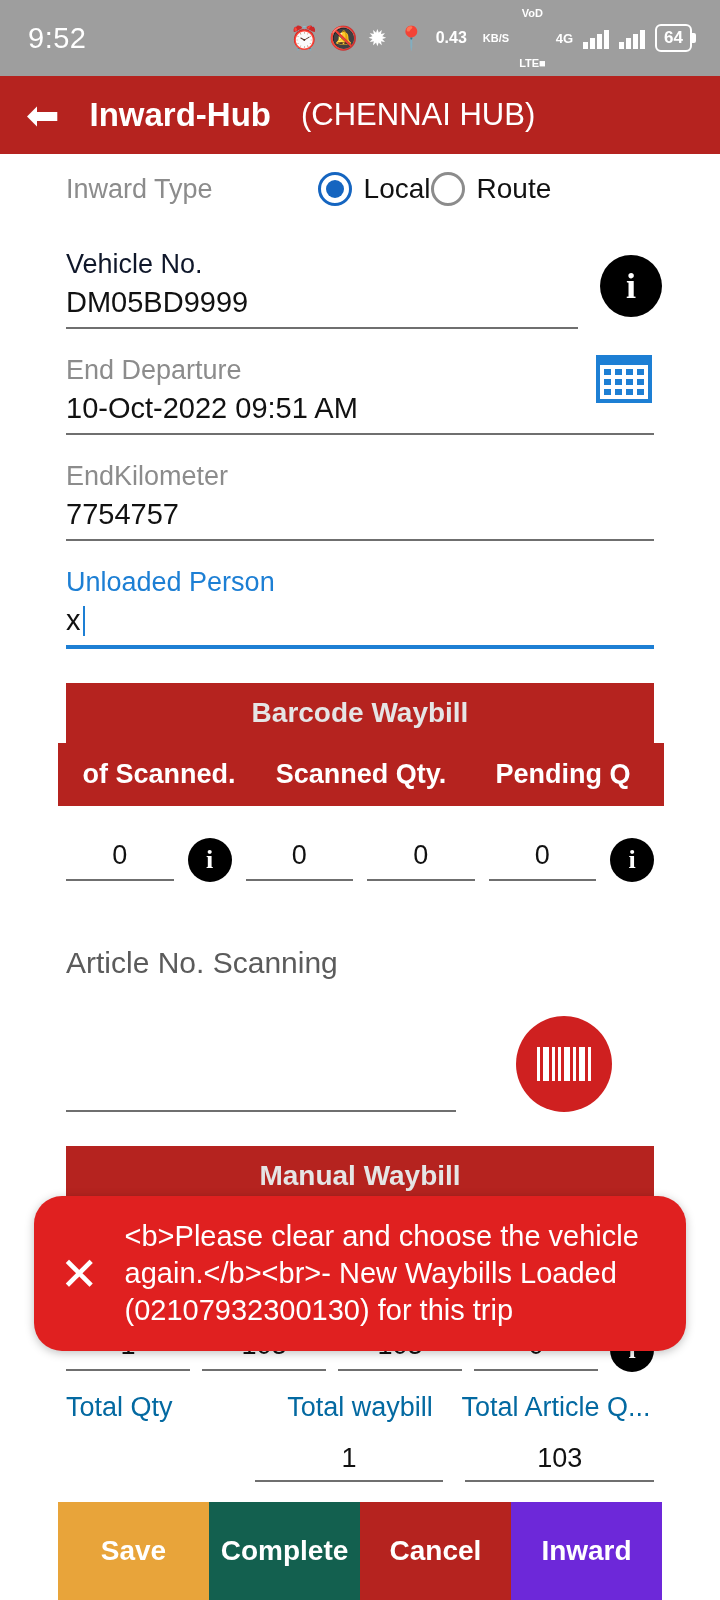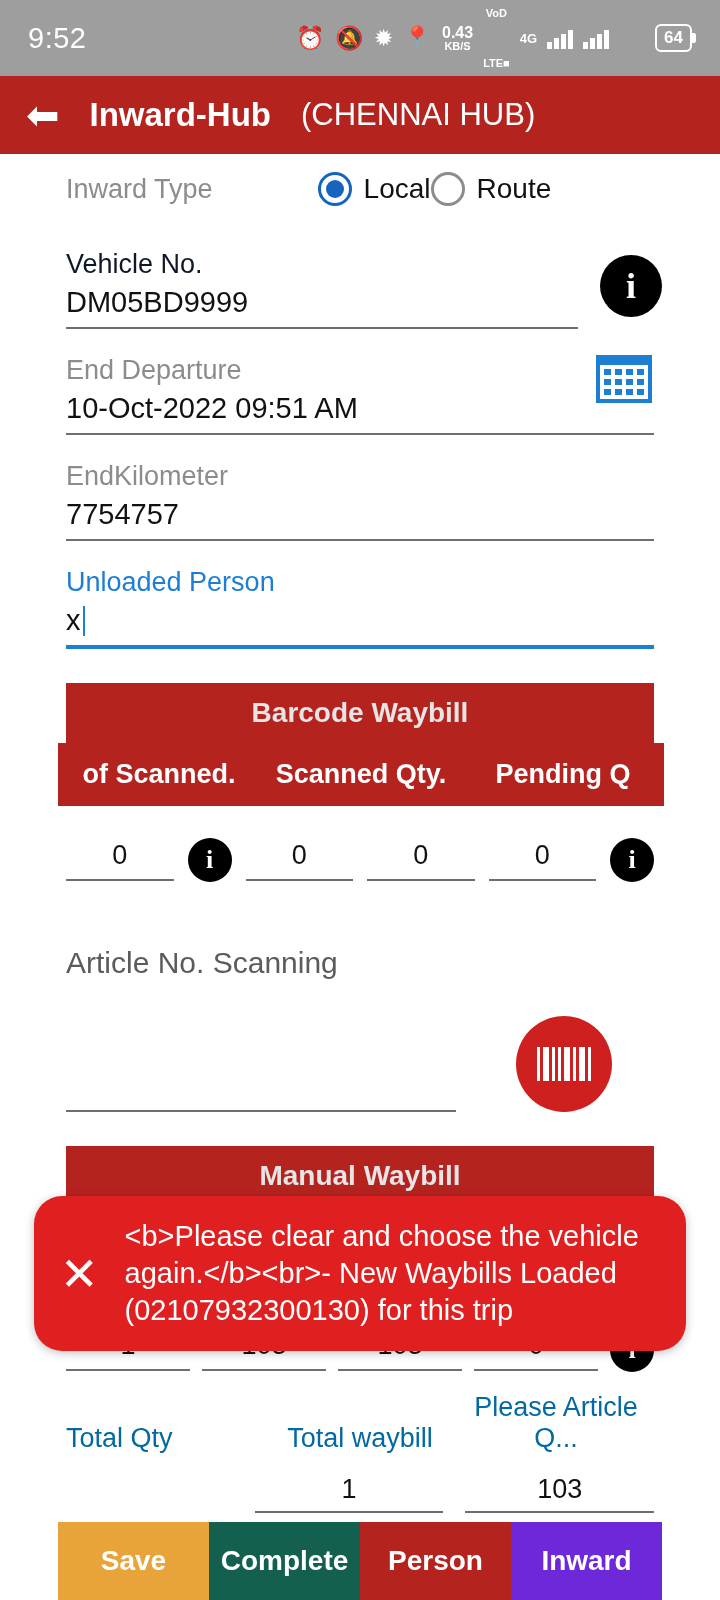--- a/index.html
+++ b/index.html
@@ -13,34 +13,34 @@
 
   
   .statusbar {
     height: 76px; background:#9e9e9e; color:#fff;
     display:flex; align-items:center; justify-content:space-between;
     padding: 0 28px;
   }
   .status-time { font-size: 29px; font-weight: 500; letter-spacing:.5px; }
   .status-icons { display:flex; align-items:center; gap:10px; }
   .sicon { font-size: 23px; line-height:1; display:flex; align-items:center; }
-  .kbs { display:flex; flex-direction:column; align-items:center; line-height:1; }
+  .kbs { display:flex; flex-direction:row; align-items:center; line-height:1;gap:16px; }
   .kbs .v { font-size:16px; font-weight:bold; }
   .kbs .u { font-size:11px; font-weight:bold; }
   .volte { display:flex; flex-direction:column; align-items:center; line-height:1;gap:39px; }
   .volte .a { font-size:11px; font-weight:bold; }
   .volte .b { font-size:11px; font-weight:bold; }
   .netg { font-size:13px; font-weight:bold; }
   .bars { display:flex; align-items:flex-end; gap:2px; height:22px; }
   .bars i { display:block; width:5px; background:#fff; }
   .bars i:nth-child(1){height:7px}.bars i:nth-child(2){height:11px}
   .bars i:nth-child(3){height:15px}.bars i:nth-child(4){height:19px}
   .battery {
     display:flex; align-items:center; border:2px solid #fff; border-radius:6px;
-    padding: 2px 7px; font-size:17px; font-weight:bold; position:relative;margin-left:36px;
+    padding: 2px 7px; font-size:17px; font-weight:bold; position:relative;
   }
   .battery:after{content:"";position:absolute;right:-6px;top:7px;width:4px;height:10px;background:#fff;border-radius:0 2px 2px 0;}
 
   
   .appbar {
     height: 78px; background:#b5231f; color:#fff;
     display:flex; align-items:center; padding: 0 26px; gap: 30px;
   }
   .back-arrow { font-size: 40px; line-height:1; }
   .appbar-title { font-size: 33px; font-weight: bold; }
@@ -136,21 +136,21 @@
     position:absolute; left: 34px; right: 34px; top: 1196px;
     background:#e02020; color:#fff; border-radius:28px;
     display:flex; align-items:center; padding: 22px 26px; gap: 26px;
     box-shadow: 0 2px 10px rgba(0,0,0,.25);
   }
   .toast-x { font-size:46px; line-height:1; font-weight:300; flex:0 0 auto; }
   .toast-msg { font-size:29px; line-height: 1.28; }
 
   
   .btnbar {
-    position:absolute; left:58px; right:58px; bottom: 0px; height: 78px;
+    position:absolute; left:58px; right:58px; bottom: 0px; height: 98px;
     display:flex; overflow:hidden;
   }
   .btn { flex:1; display:flex; align-items:center; justify-content:center;
          color:#fff; font-size:28px; font-weight:bold; }
   .btn.save { background:#e8a43a; }
   .btn.complete { background:#13604f; }
   .btn.cancel { background:#b5231f; }
   .btn.inward { background:#6d28d9; }
 </style>
 </head>
@@ -298,35 +298,35 @@
     <div class="manual-row">
       <div class="cell">1</div>
       <div class="cell">103</div>
       <div class="cell">103</div>
       <div class="cell">0</div>
       <div class="dot-i">i</div>
     </div>
     <div class="totals-row">
       <div class="totals-lbl" style="flex:1">Total Qty</div>
       <div class="totals-lbl" style="flex:1;text-align:center">Total waybill</div>
-      <div class="totals-lbl" style="flex:1;text-align:center">Please Article Q...</div>
+      <div class="totals-lbl" style="flex:1;text-align:center">Total Article Q...</div>
     </div>
     <div class="totals-row">
       <div style="flex:1"></div>
       <div class="tot-cell" style="flex:1;margin-right:22px">1</div>
       <div class="tot-cell" style="flex:1">103</div>
     </div>
 
   </div>
 
   <div class="toast">
     <span class="toast-x">✕</span>
     <div class="toast-msg">&lt;b&gt;Please clear and choose the vehicle again.&lt;/b&gt;&lt;br&gt;- New Waybills Loaded (02107932300130) for this trip</div>
   </div>
 
   <div class="btnbar">
     <div class="btn save">Save</div>
     <div class="btn complete">Complete</div>
-    <div class="btn cancel">Person</div>
+    <div class="btn cancel">Cancel</div>
     <div class="btn inward">Inward</div>
   </div>
 
 </div>
 
 </body></html>

